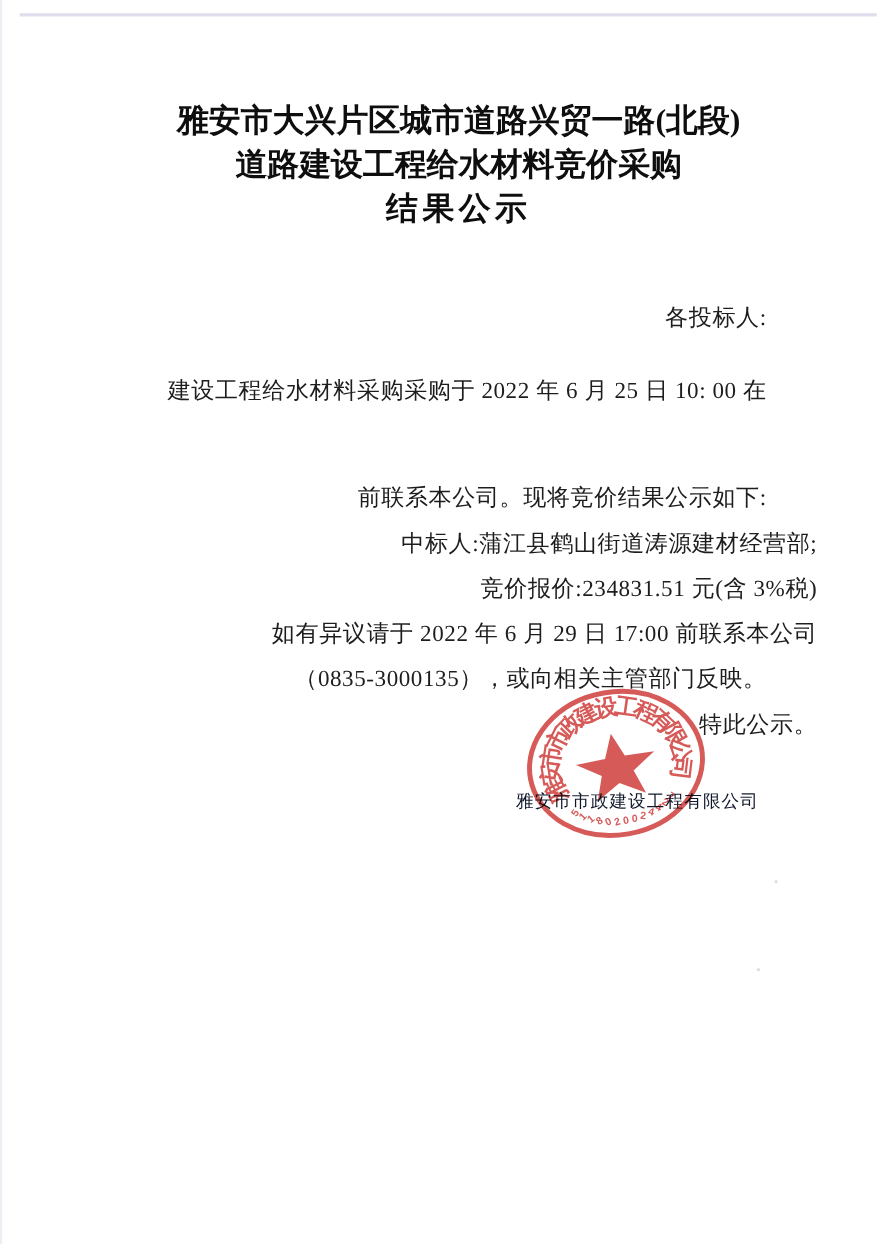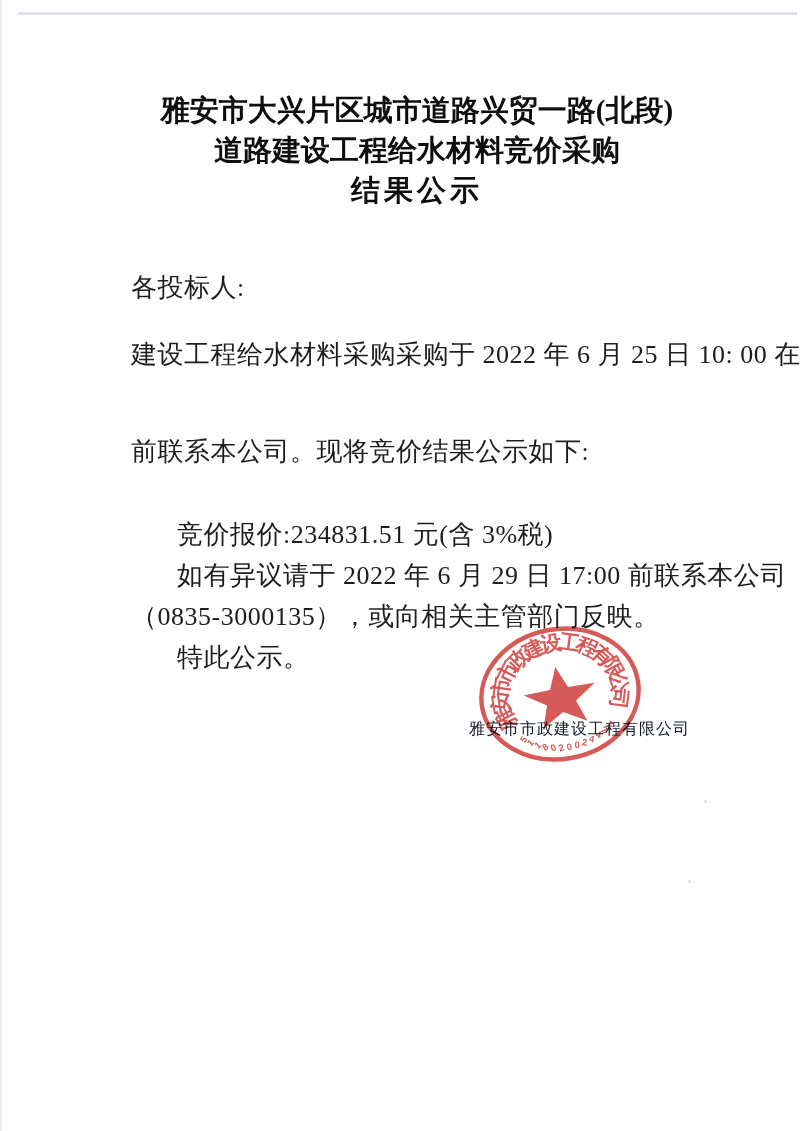--- a/index.html
+++ b/index.html
@@ -13,22 +13,22 @@
 
   .title-block{
     position:absolute;left:34px;top:90px;width:766px;text-align:center;
     color:#0e0e0e;font-weight:bold;font-size:29px;line-height:40px;
   }
   .title-line{white-space:nowrap;}
   .title-wide{letter-spacing:4px;}
 
   .body-lines{position:absolute;left:0;top:0;width:100%;height:100%;}
   .body-line{
-    position:absolute;left:131px;width:566px;font-size:26px;color:#1d1d1d;
-    letter-spacing:.5px;white-space:pre;line-height:30px;
+    position:absolute;left:131px;width:566px;font-size:21px;color:#1d1d1d;
+    letter-spacing:.5px;white-space:pre;line-height:30px;text-align:right;
   }
   .indent{padding-left:46px;}
 
   .signature-company{
     position:absolute;top:719px;right:110px;font-size:16px;color:#0f172a;
     letter-spacing:1px;white-space:pre;z-index:1;
   }
   .signature-date{
     position:absolute;top:760px;right:132px;font-size:24px;color:#1d1d1d;
     letter-spacing:1px;white-space:pre;z-index:1;
@@ -60,20 +60,21 @@
   <div class="title-block">
     <div class="title-line">雅安市大兴片区城市道路兴贸一路(北段)</div>
     <div class="title-line">道路建设工程给水材料竞价采购</div>
     <div class="title-line title-wide">结果公示</div>
   </div>
 
   <div class="body-lines">
       <div class="body-line" style="top: 273px;">各投标人:</div>
       <div class="body-line" style="top: 340px;">建设工程给水材料采购采购于 2022 年 6 月 25 日 10: 00 在</div>
       <div class="body-line" style="top: 437px;">前联系本公司。现将竞价结果公示如下:</div>
+      <div class="body-line indent" style="top: 479px;">中标人:蒲江县鹤山街道涛源建材经营部;</div>
       <div class="body-line indent" style="top: 520px;">竞价报价:234831.51 元(含 3%税)</div>
       <div class="body-line indent" style="top: 561px;">如有异议请于 2022 年 6 月 29 日 17:00 前联系本公司</div>
       <div class="body-line" style="top: 602px;">（0835-3000135），或向相关主管部门反映。</div>
       <div class="body-line indent" style="top: 643px;">特此公示。</div>
     </div>
 
   <div class="signature-company">雅安市市政建设工程有限公司</div>
 
   <svg class="seal" id="seal-svg" viewBox="0 0 216 186">
     <g transform="rotate(-10 108 92)">

